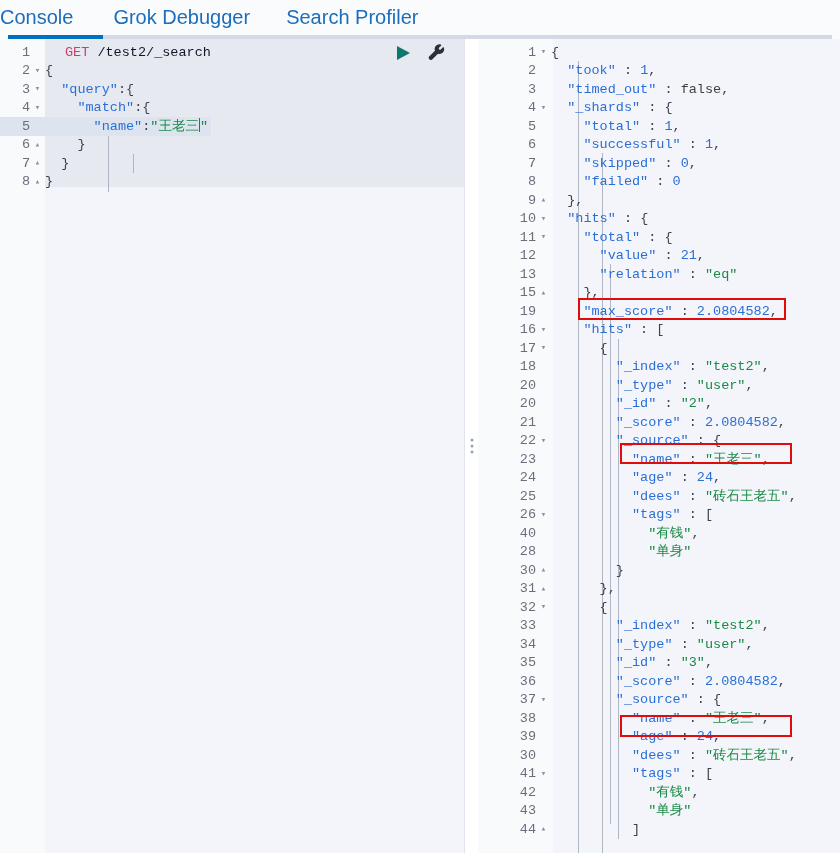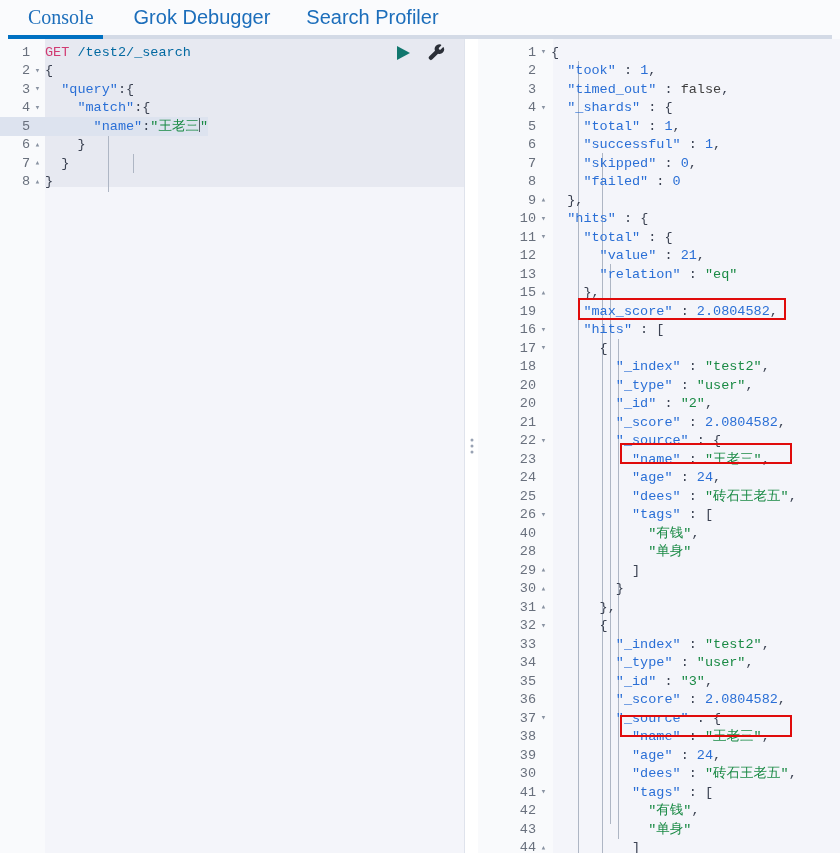--- a/index.html
+++ b/index.html
@@ -49,21 +49,21 @@
     font-size: 20px;
     color: #1c6ebb;
     padding: 0 14px;
     margin-left: 8px;
     height: 35px;
     line-height: 35px;
     white-space: nowrap;
     cursor: pointer;
     font-family: "Liberation Sans", sans-serif;
   }
-  .tab:first-child { margin-left: 0; padding-left: 28px; padding-right: 18px; font-family: Liberation Serif, serif; }
+  .tab:first-child { margin-left: 0; padding-left: 0; padding-right: 18px; }
 
   
   .panes {
     position: absolute;
     left: 0; top: 39px;
     width: 840px;
     height: 814px;
   }
 
   .pane {
@@ -145,22 +145,22 @@
   .code {
     display: inline-block;
     white-space: pre;
   }
 
   
   .line.active-line { background: #dde3ef; }
   .line.active-line .ln { color: #4c5askip; }
 
   
-  .t-method   { color: #d13a72; }
-  .t-path     { color: #0369a1; }
+  .t-method   { color: #d13a72; margin-left: 20px; }
+  .t-path     { color: #0f172a; }
   .t-key      { color: #2a6fd6; }
   .t-str      { color: #1a8a45; }
   .t-num      { color: #2a6fd6; }
   .t-bool     { color: #404040; }
   .t-punc     { color: #3b4252; }
   .t-brace    { color: #3b4252; }
 
   
   .guide {
     position: absolute;
@@ -330,21 +330,20 @@
         <div class="line"><span class="ln">20</span><span class="fold none">·</span><span class="code"><span class="t-punc">        </span><span class="t-key">"_type"</span><span class="t-punc"> : </span><span class="t-str">"user"</span><span class="t-punc">,</span></span></div>
         <div class="line"><span class="ln">20</span><span class="fold none">·</span><span class="code"><span class="t-punc">        </span><span class="t-key">"_id"</span><span class="t-punc"> : </span><span class="t-str">"2"</span><span class="t-punc">,</span></span></div>
         <div class="line"><span class="ln">21</span><span class="fold none">·</span><span class="code"><span class="t-punc">        </span><span class="t-key">"_score"</span><span class="t-punc"> : </span><span class="t-num">2.0804582</span><span class="t-punc">,</span></span></div>
         <div class="line"><span class="ln">22</span><span class="fold">▾</span><span class="code"><span class="t-punc">        </span><span class="t-key">"_source"</span><span class="t-punc"> : </span><span class="t-brace">{</span></span></div>
         <div class="line"><span class="ln">23</span><span class="fold none">·</span><span class="code"><span class="t-punc">          </span><span class="t-key">"name"</span><span class="t-punc"> : </span><span class="t-str">"王老三"</span><span class="t-punc">,</span></span></div>
         <div class="line"><span class="ln">24</span><span class="fold none">·</span><span class="code"><span class="t-punc">          </span><span class="t-key">"age"</span><span class="t-punc"> : </span><span class="t-num">24</span><span class="t-punc">,</span></span></div>
         <div class="line"><span class="ln">25</span><span class="fold none">·</span><span class="code"><span class="t-punc">          </span><span class="t-key">"dees"</span><span class="t-punc"> : </span><span class="t-str">"砖石王老五"</span><span class="t-punc">,</span></span></div>
         <div class="line"><span class="ln">26</span><span class="fold">▾</span><span class="code"><span class="t-punc">          </span><span class="t-key">"tags"</span><span class="t-punc"> : </span><span class="t-brace">[</span></span></div>
         <div class="line"><span class="ln">40</span><span class="fold none">·</span><span class="code"><span class="t-punc">            </span><span class="t-str">"有钱"</span><span class="t-punc">,</span></span></div>
         <div class="line"><span class="ln">28</span><span class="fold none">·</span><span class="code"><span class="t-punc">            </span><span class="t-str">"单身"</span></span></div>
-        <div class="line"><span class="ln">29</span><span class="fold">▴</span><span class="code"><span class="t-punc">          </span><span class="t-brace">]</span></span></div>
         <div class="line"><span class="ln">30</span><span class="fold">▴</span><span class="code"><span class="t-punc">        </span><span class="t-brace">}</span></span></div>
         <div class="line"><span class="ln">31</span><span class="fold">▴</span><span class="code"><span class="t-punc">      </span><span class="t-brace">},</span></span></div>
         <div class="line"><span class="ln">32</span><span class="fold">▾</span><span class="code"><span class="t-punc">      </span><span class="t-brace">{</span></span></div>
         <div class="line"><span class="ln">33</span><span class="fold none">·</span><span class="code"><span class="t-punc">        </span><span class="t-key">"_index"</span><span class="t-punc"> : </span><span class="t-str">"test2"</span><span class="t-punc">,</span></span></div>
         <div class="line"><span class="ln">34</span><span class="fold none">·</span><span class="code"><span class="t-punc">        </span><span class="t-key">"_type"</span><span class="t-punc"> : </span><span class="t-str">"user"</span><span class="t-punc">,</span></span></div>
         <div class="line"><span class="ln">35</span><span class="fold none">·</span><span class="code"><span class="t-punc">        </span><span class="t-key">"_id"</span><span class="t-punc"> : </span><span class="t-str">"3"</span><span class="t-punc">,</span></span></div>
         <div class="line"><span class="ln">36</span><span class="fold none">·</span><span class="code"><span class="t-punc">        </span><span class="t-key">"_score"</span><span class="t-punc"> : </span><span class="t-num">2.0804582</span><span class="t-punc">,</span></span></div>
         <div class="line"><span class="ln">37</span><span class="fold">▾</span><span class="code"><span class="t-punc">        </span><span class="t-key">"_source"</span><span class="t-punc"> : </span><span class="t-brace">{</span></span></div>
         <div class="line"><span class="ln">38</span><span class="fold none">·</span><span class="code"><span class="t-punc">          </span><span class="t-key">"name"</span><span class="t-punc"> : </span><span class="t-str">"王老三"</span><span class="t-punc">,</span></span></div>
         <div class="line"><span class="ln">39</span><span class="fold none">·</span><span class="code"><span class="t-punc">          </span><span class="t-key">"age"</span><span class="t-punc"> : </span><span class="t-num">24</span><span class="t-punc">,</span></span></div>

